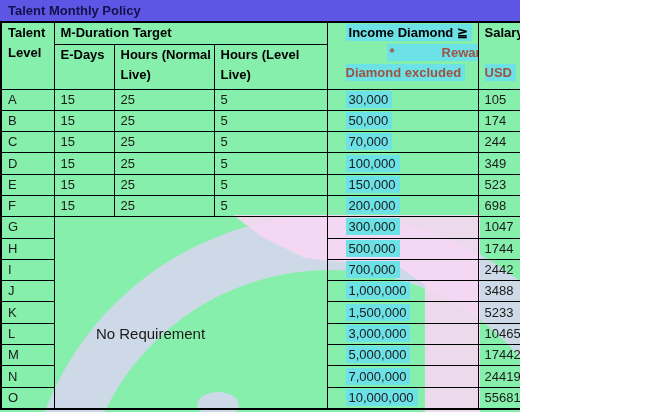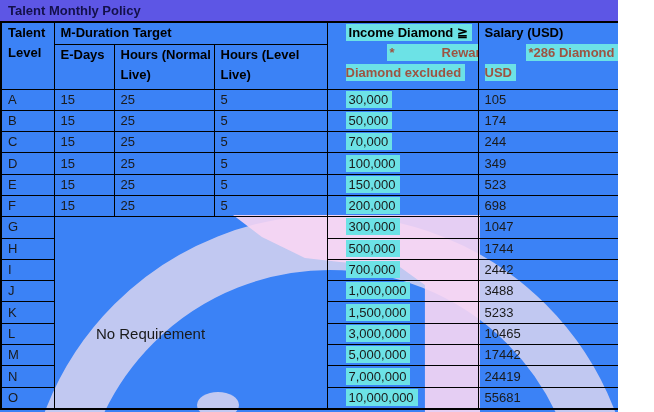--- a/index.html
+++ b/index.html
@@ -1,18 +1,18 @@
 <!DOCTYPE html>
 <html><head>
 <meta charset="utf-8">
 <style>
   html,body { margin:0; padding:0; background:#fff; }
   .page {
-    position:relative; width:618px; height:412px; overflow:hidden;
-    background:#3b82f6; font-family:"Liberation Sans", sans-serif;
+    position:relative; width:520px; height:412px; overflow:hidden;
+    background:#86efac; font-family:"Liberation Sans", sans-serif;
   }
   .banner {
     position:absolute; top:0; left:0; width:654px; height:21px;
     background:#5d56e5; box-sizing:border-box; padding-left:8px;
     font-size:13px; font-weight:bold; line-height:21px; color:#13104a;
     z-index:2;
   }
   
   .wm { position:absolute; z-index:0; }
   .wm-ring {

